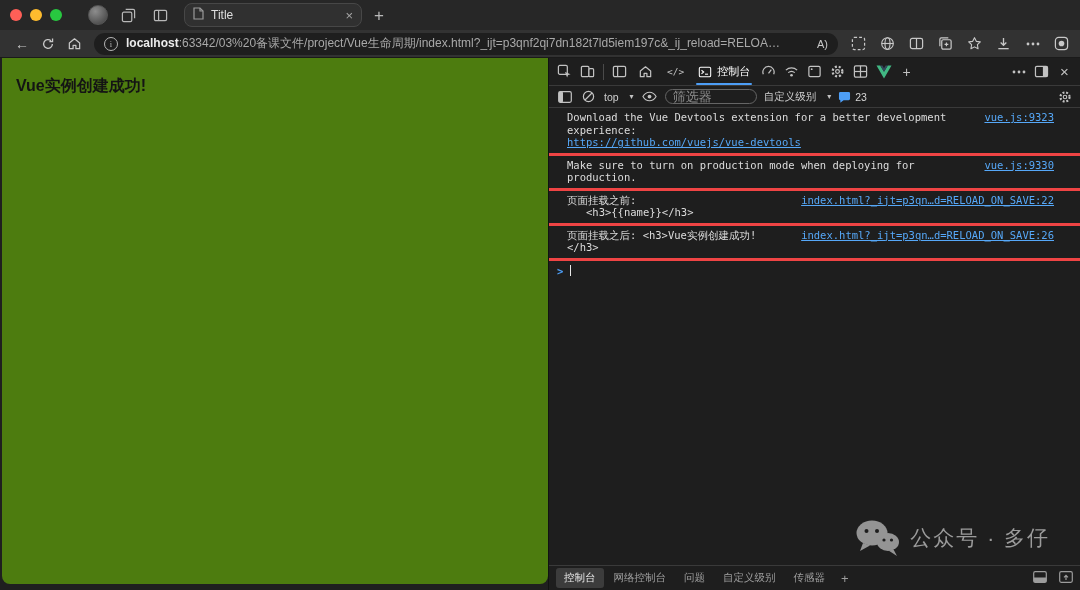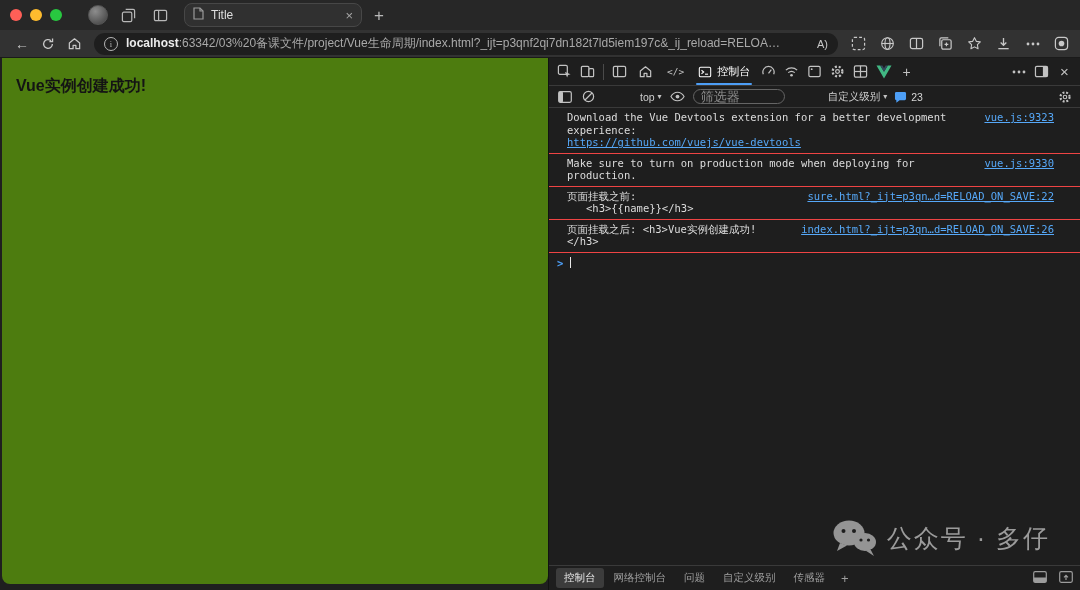--- a/index.html
+++ b/index.html
@@ -37,39 +37,39 @@
   .dt-tab{height:100%;display:flex;align-items:center;gap:5px;padding:0 7px;color:#c2c2c2;box-sizing:border-box;position:relative;flex:none;}
   .dt-tab.active{color:#fff;}
   .dt-tab.active::after{content:"";position:absolute;left:5px;right:5px;bottom:0;height:2px;background:#4d9ef6;border-radius:1px;}
   .dt-tab-label{font-size:11px;}
   .mono-ic{font-family:"DejaVu Sans Mono",monospace;font-size:9.5px;color:#c2c2c2;}
   .dt-right{margin-left:auto;display:flex;align-items:center;}
   .dt-close{font-size:15px;color:#c2c2c2;}
   
   .dt-ctoolbar{height:21px;flex:none;display:flex;align-items:center;gap:7px;padding:0 7px;border-bottom:1px solid #3a3a3a;font-size:10.5px;color:#cfcfcf;}
   .ct-ic{display:inline-flex;align-items:center;justify-content:center;width:17px;height:17px;flex:none;}
-  .ctx{display:flex;align-items:center;gap:3px;flex:none;margin-left:36px;}
+  .ctx{display:flex;align-items:center;gap:11px;flex:none;}
   .caret{font-size:8px;color:#c2c2c2;}
   .filter{width:92px;height:15px;background:#1e1e1e;border:1px solid #656565;border-radius:8px;color:#c9c9c9;font-size:13px;padding:0 7px;box-sizing:border-box;outline:none;font-family:inherit;flex:none;}
   .filter::placeholder{color:#8f8f8f;}
   .count{display:flex;align-items:center;gap:4px;flex:none;}
   .count-num{color:#d6d6d6;}
   .ct-gear{margin-left:auto;}
   
   .dt-messages{flex:1;position:relative;font-family:"DejaVu Sans Mono","Liberation Mono",monospace;font-size:10.5px;color:#dcdcdc;overflow:hidden;}
-  .msg{display:flex;justify-content:space-between;align-items:flex-start;gap:10px;padding:3px 26px 4px 18px;border-bottom:1px solid #ef4444;line-height:12.5px;}
+  .msg{display:flex;justify-content:space-between;align-items:flex-start;gap:10px;padding:3px 26px 4px 18px;border-bottom:3px solid #ef4444;line-height:12.5px;}
   .msg-lines{min-width:0;}
   .indent{padding-left:19px;}
   .lnk{color:#56a8f8;text-decoration:underline;cursor:pointer;white-space:nowrap;}
   .src{flex:none;}
   .prompt{display:flex;align-items:center;gap:7px;padding:4px 8px;line-height:12px;}
   .chev{color:#4d9ef6;font-weight:bold;}
   .cursor{display:inline-block;width:1px;height:11px;background:#e8e8e8;animation:blink 1s steps(1) infinite;}
   @keyframes blink{50%{opacity:0;}}
-  .wm{position:absolute;right:30px;bottom:8px;display:flex;align-items:center;gap:10px;color:#a6a6a6;font-size:25px;letter-spacing:2px;opacity:.92;font-family:"Liberation Sans","DejaVu Sans",sans-serif;}
+  .wm{position:absolute;right:30px;bottom:8px;display:flex;align-items:center;gap:10px;color:#a6a6a6;font-size:21px;letter-spacing:2px;opacity:.92;font-family:"Liberation Sans","DejaVu Sans",sans-serif;}
   
   .dt-drawer{height:24px;flex:none;display:flex;align-items:center;gap:2px;padding:0 7px;border-top:1px solid #3a3a3a;font-size:10.5px;color:#9e9e9e;}
   .dr-tab{padding:3px 8px;border-radius:3px;white-space:nowrap;}
   .dr-tab.active{background:#3c3c3c;color:#e8e8e8;}
   .dr-add{font-size:13px;padding:0 6px;color:#9e9e9e;}
   .dr-right{margin-left:auto;display:flex;align-items:center;gap:12px;}
 </style>
 </head>
 <body>
 
@@ -336,21 +336,21 @@
             <div>Make sure to turn on production mode when deploying for production.</div>
           </div>
           <span class="lnk src">vue.js:9330</span>
         </div>
 
         <div class="msg">
           <div class="msg-lines">
             <div>页面挂载之前:</div>
             <div class="indent">&lt;h3&gt;{{name}}&lt;/h3&gt;</div>
           </div>
-          <span class="lnk src">sure.html?_ijt=p3qn…d=RELOAD_ON_SAVE:22</span>
+          <span class="lnk src">index.html?_ijt=p3qn…d=RELOAD_ON_SAVE:22</span>
         </div>
 
         <div class="msg">
           <div class="msg-lines">
             <div>页面挂载之后: &lt;h3&gt;Vue实例创建成功! &lt;/h3&gt;</div>
           </div>
           <span class="lnk src">index.html?_ijt=p3qn…d=RELOAD_ON_SAVE:26</span>
         </div>
 
         <div class="prompt">

